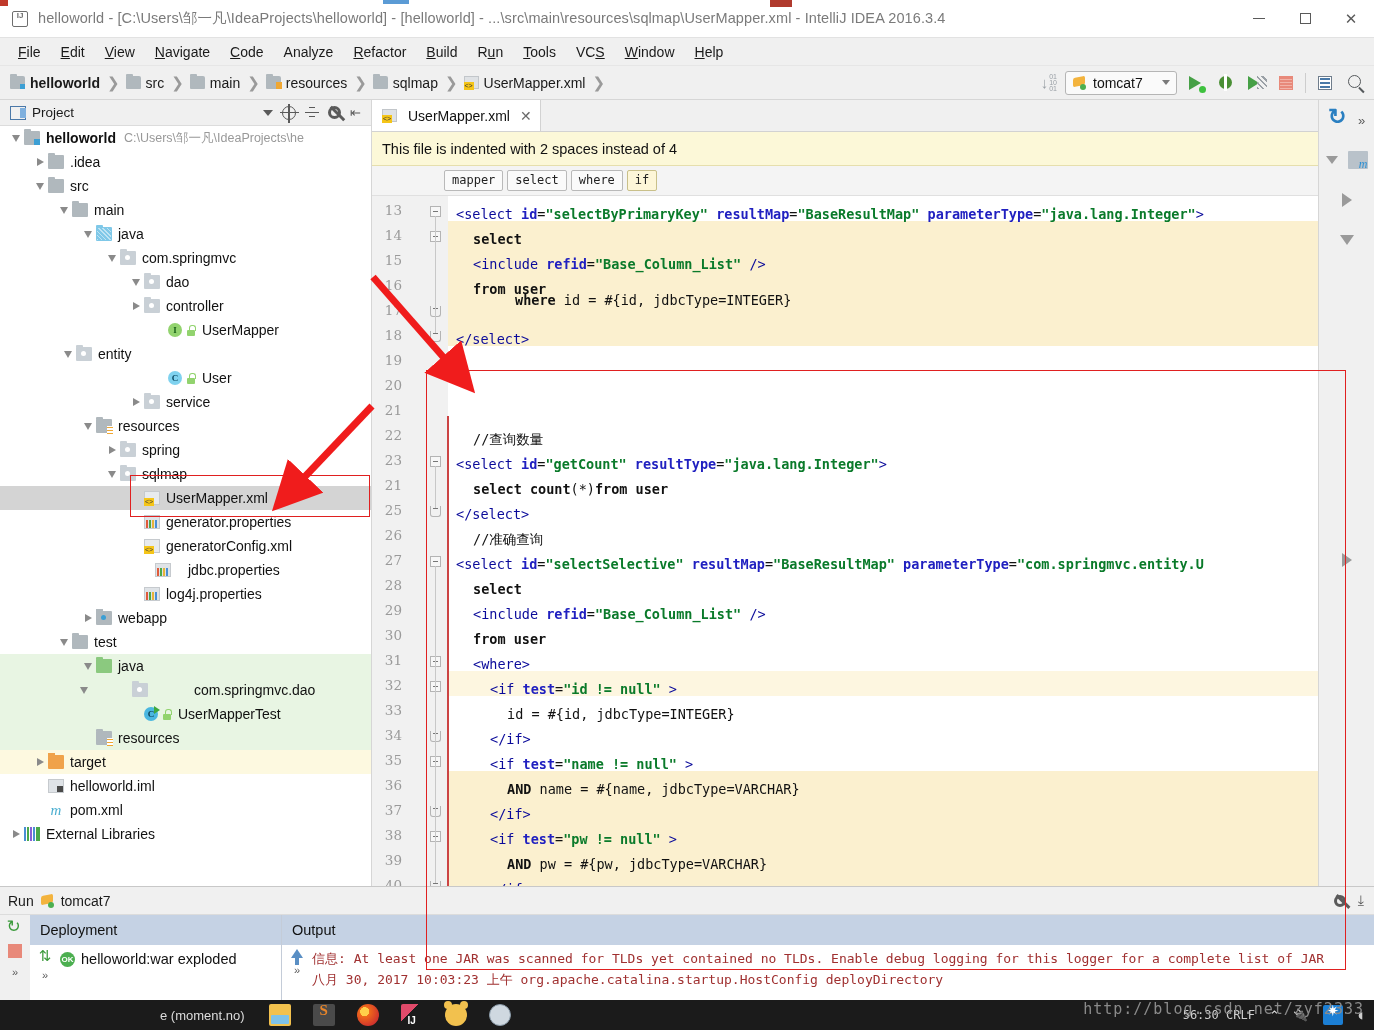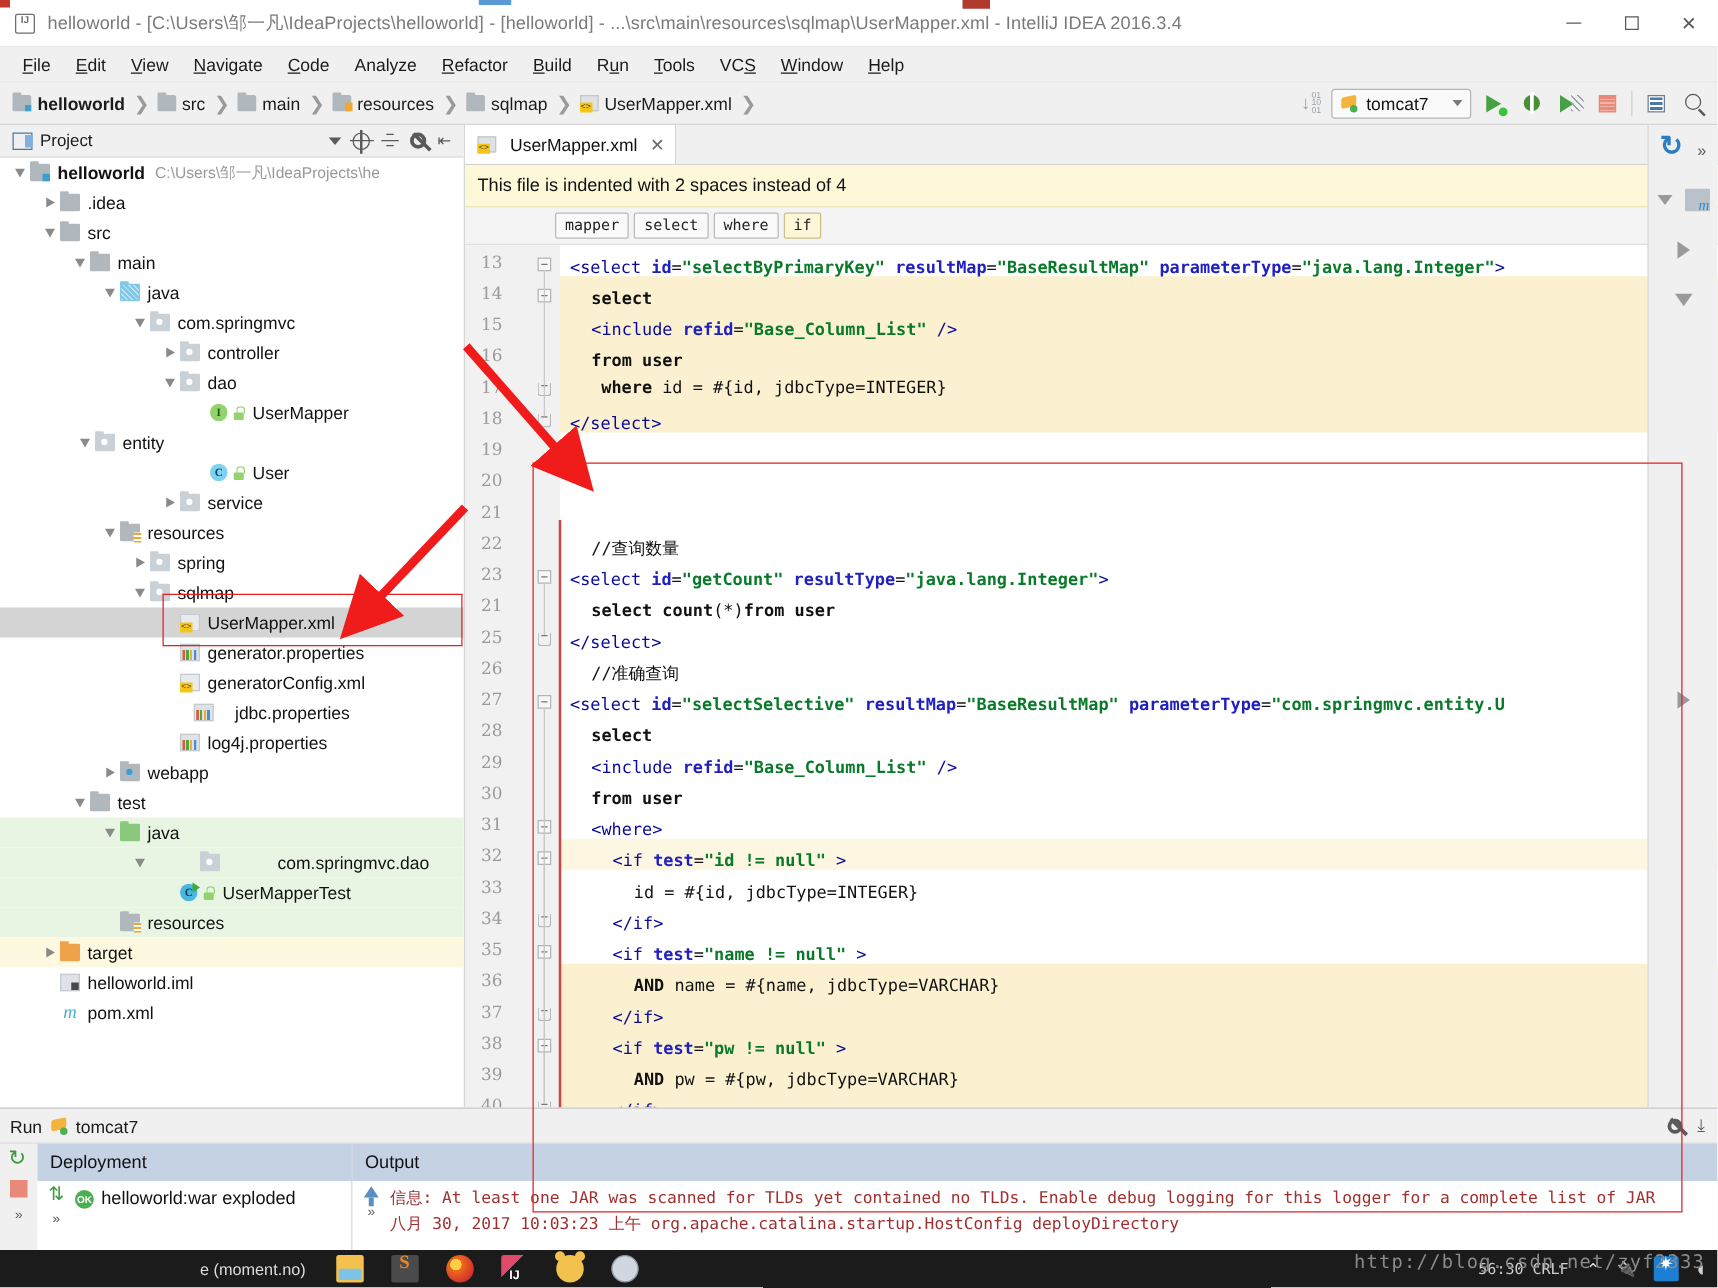--- a/index.html
+++ b/index.html
@@ -425,31 +425,31 @@
         </div>
         <div class="trow" style="padding-left: 104px;">
           <span class="tw">
             <span class="tri-d"></span>
           </span>
           <span class="ic pkg"></span>
           <span class="tname">com.springmvc</span>
         </div>
         <div class="trow" style="padding-left: 128px;">
           <span class="tw">
+            <span class="tri-d"></span>
+          </span>
+          <span class="ic pkg"></span>
+          <span class="tname">dao</span>
+        </div>
+        <div class="trow" style="padding-left: 128px;">
+          <span class="tw">
             <span class="tri-r"></span>
           </span>
           <span class="ic pkg"></span>
           <span class="tname">controller</span>
-        </div>
-        <div class="trow" style="padding-left: 128px;">
-          <span class="tw">
-            <span class="tri-d"></span>
-          </span>
-          <span class="ic pkg"></span>
-          <span class="tname">dao</span>
         </div>
         <div class="trow" style="padding-left: 152px;">
           <span class="tw"></span>
           <span class="ic intf">I</span>
           <span class="lock"></span>
           <span class="tname">UserMapper</span>
         </div>
         <div class="trow" style="padding-left: 60px;">
           <span class="tw">
             <span class="tri-d"></span>
@@ -530,21 +530,21 @@
           <span class="ic folder"></span>
           <span class="tname">test</span>
         </div>
         <div class="trow hl-green" style="padding-left: 80px;">
           <span class="tw">
             <span class="tri-d"></span>
           </span>
           <span class="ic testjava"></span>
           <span class="tname">java</span>
         </div>
-        <div class="trow hl-green" style="padding-left: 104px; gap: 40px;">
+        <div class="trow hl-green" style="padding-left: 76px; gap: 40px;">
           <span class="tw">
             <span class="tri-d"></span>
           </span>
           <span class="ic pkg"></span>
           <span class="tname">com.springmvc.dao</span>
         </div>
         <div class="trow hl-green" style="padding-left: 128px;">
           <span class="tw"></span>
           <span class="ic clstest">C</span>
           <span class="lock"></span>
@@ -564,20 +564,27 @@
         </div>
         <div class="trow" style="padding-left: 32px;">
           <span class="tw"></span>
           <span class="ic iml"></span>
           <span class="tname">helloworld.iml</span>
         </div>
         <div class="trow" style="padding-left: 32px;">
           <span class="tw"></span>
           <span class="ic mvn">m</span>
           <span class="tname">pom.xml</span>
+        </div>
+        <div class="trow" style="padding-left: 8px;">
+          <span class="tw">
+            <span class="tri-r"></span>
+          </span>
+          <span class="ic lib"></span>
+          <span class="tname">External Libraries</span>
         </div>
       </div>
   </div>
 
   <div class="editor">
     <div class="tabstrip">
       <div class="etab">
         <span class="fico xml"></span>
         <span>UserMapper.xml</span>
         <span class="cls">✕</span>
@@ -654,21 +661,21 @@
           <div class="foldline" style="top: 495px; height: 42px;"></div>
           <div class="foldline" style="top: 570px; height: 42px;"></div>
           <div class="foldline" style="top: 645px; height: 42px;"></div>
         </div>
       <div class="redgut" style="top:220px;height:670px;"></div>
       <div class="codelines" id="codelines">
           <div class="cl" style="top: 6px; padding-left: 8px;"><span class="tkn tag">&lt;select </span><span class="tkn attr">id</span><span class="tkn plain">=</span><span class="tkn val">"selectByPrimaryKey"</span><span class="tkn plain"> </span><span class="tkn attr">resultMap</span><span class="tkn plain">=</span><span class="tkn val">"BaseResultMap"</span><span class="tkn plain"> </span><span class="tkn attr">parameterType</span><span class="tkn plain">=</span><span class="tkn val">"java.lang.Integer"</span><span class="tkn tag">&gt;</span><span class="hlbg" style="position: absolute; left: 0px; top: 0px; width: 100%; height: 100%; z-index: -1; background: transparent;"></span></div>
           <div class="cl" style="top: 31px; padding-left: 25px;"><span class="tkn kw">select</span><span class="hlbg" style="position: absolute; left: 0px; top: 0px; width: 100%; height: 100%; z-index: -1; background: transparent;"></span></div>
           <div class="cl" style="top: 56px; padding-left: 25px;"><span class="tkn tag">&lt;include </span><span class="tkn attr">refid</span><span class="tkn plain">=</span><span class="tkn val">"Base_Column_List"</span><span class="tkn tag"> /&gt;</span><span class="hlbg" style="position: absolute; left: 0px; top: 0px; width: 100%; height: 100%; z-index: -1; background: transparent;"></span></div>
           <div class="cl" style="top: 81px; padding-left: 25px;"><span class="tkn kw">from user</span><span class="hlbg" style="position: absolute; left: 0px; top: 0px; width: 100%; height: 100%; z-index: -1; background: transparent;"></span></div>
-          <div class="cl" style="top: 102px; padding-left: 33px;"><span class="tkn kw">where</span><span class="tkn plain"> id = #{id, jdbcType=INTEGER}</span><span class="hlbg" style="position: absolute; left: 0px; top: 0px; width: 100%; height: 100%; z-index: -1; background: transparent;"></span></div>
+          <div class="cl" style="top: 92px; padding-left: 33px; margin-left: 34px;"><span class="tkn kw">where</span><span class="tkn plain"> id = #{id, jdbcType=INTEGER}</span><span class="hlbg" style="position: absolute; left: 0px; top: 0px; width: 100%; height: 100%; z-index: -1; background: transparent;"></span></div>
           <div class="cl" style="top: 131px; padding-left: 8px;"><span class="tkn tag">&lt;/select&gt;</span><span class="hlbg" style="position: absolute; left: 0px; top: 0px; width: 100%; height: 100%; z-index: -1; background: transparent;"></span></div>
           <div class="cl" style="top: 156px; padding-left: 8px;"></div>
           <div class="cl" style="top: 181px; padding-left: 8px;"></div>
           <div class="cl" style="top: 206px; padding-left: 8px;"></div>
           <div class="cl" style="top: 231px; padding-left: 25px;"><span class="tkn cmt">//查询数量</span><span class="hlbg" style="position: absolute; left: 0px; top: 0px; width: 100%; height: 100%; z-index: -1; background: transparent;"></span></div>
           <div class="cl" style="top: 256px; padding-left: 8px;"><span class="tkn tag">&lt;select </span><span class="tkn attr">id</span><span class="tkn plain">=</span><span class="tkn val">"getCount"</span><span class="tkn plain"> </span><span class="tkn attr">resultType</span><span class="tkn plain">=</span><span class="tkn val">"java.lang.Integer"</span><span class="tkn tag">&gt;</span><span class="hlbg" style="position: absolute; left: 0px; top: 0px; width: 100%; height: 100%; z-index: -1; background: transparent;"></span></div>
           <div class="cl" style="top: 281px; padding-left: 25px;"><span class="tkn kw">select count</span><span class="tkn plain">(*)</span><span class="tkn kw">from user</span><span class="hlbg" style="position: absolute; left: 0px; top: 0px; width: 100%; height: 100%; z-index: -1; background: transparent;"></span></div>
           <div class="cl" style="top: 306px; padding-left: 8px;"><span class="tkn tag">&lt;/select&gt;</span><span class="hlbg" style="position: absolute; left: 0px; top: 0px; width: 100%; height: 100%; z-index: -1; background: transparent;"></span></div>
           <div class="cl" style="top: 331px; padding-left: 25px;"><span class="tkn cmt">//准确查询</span><span class="hlbg" style="position: absolute; left: 0px; top: 0px; width: 100%; height: 100%; z-index: -1; background: transparent;"></span></div>
           <div class="cl" style="top: 356px; padding-left: 8px;"><span class="tkn tag">&lt;select </span><span class="tkn attr">id</span><span class="tkn plain">=</span><span class="tkn val">"selectSelective"</span><span class="tkn plain"> </span><span class="tkn attr">resultMap</span><span class="tkn plain">=</span><span class="tkn val">"BaseResultMap"</span><span class="tkn plain"> </span><span class="tkn attr">parameterType</span><span class="tkn plain">=</span><span class="tkn val">"com.springmvc.entity.U</span><span class="hlbg" style="position: absolute; left: 0px; top: 0px; width: 100%; height: 100%; z-index: -1; background: transparent;"></span></div>

